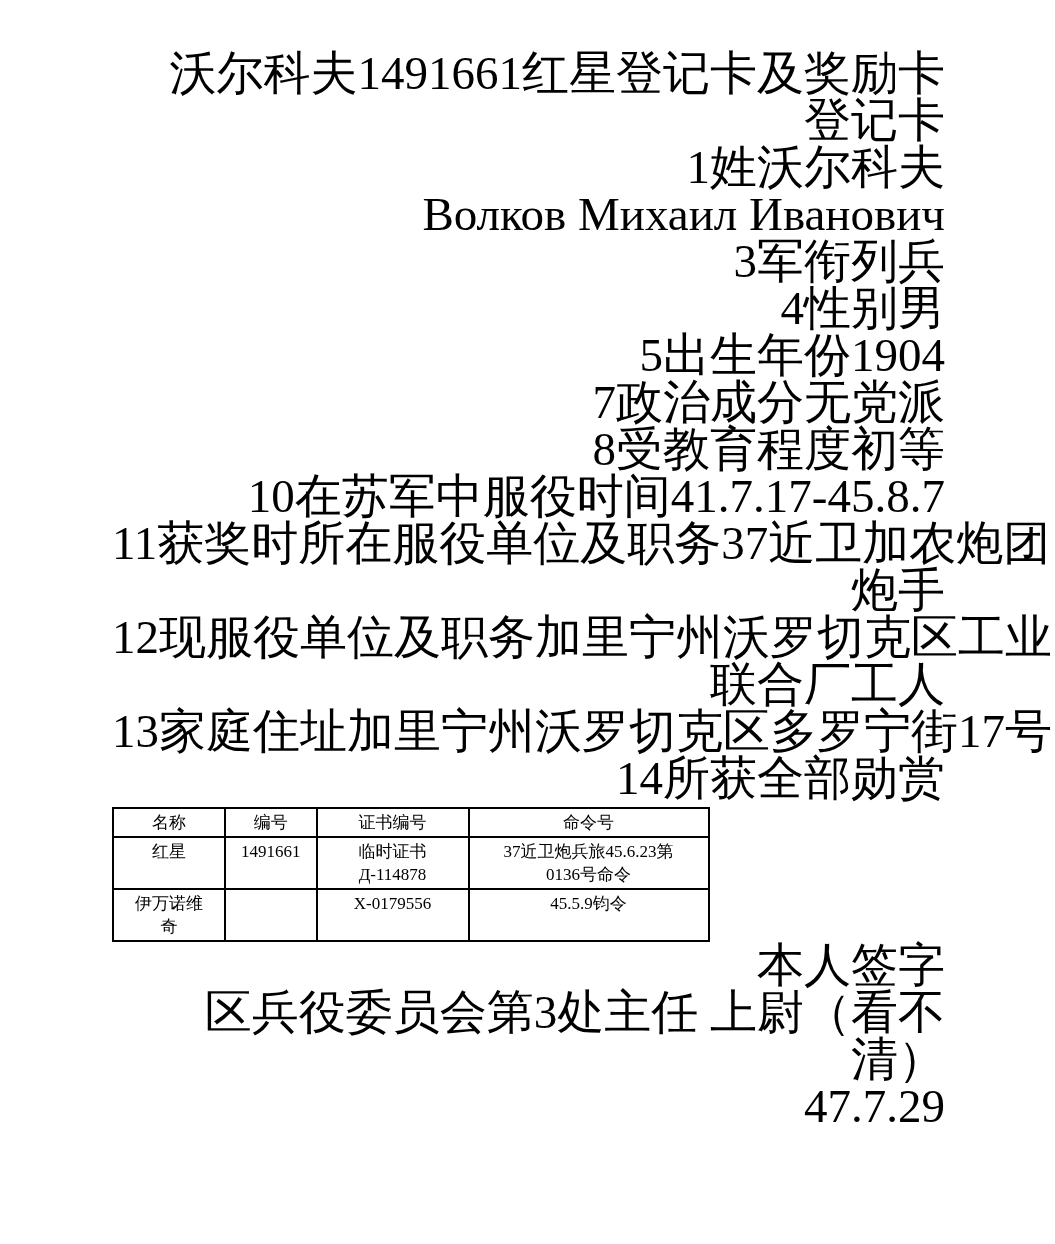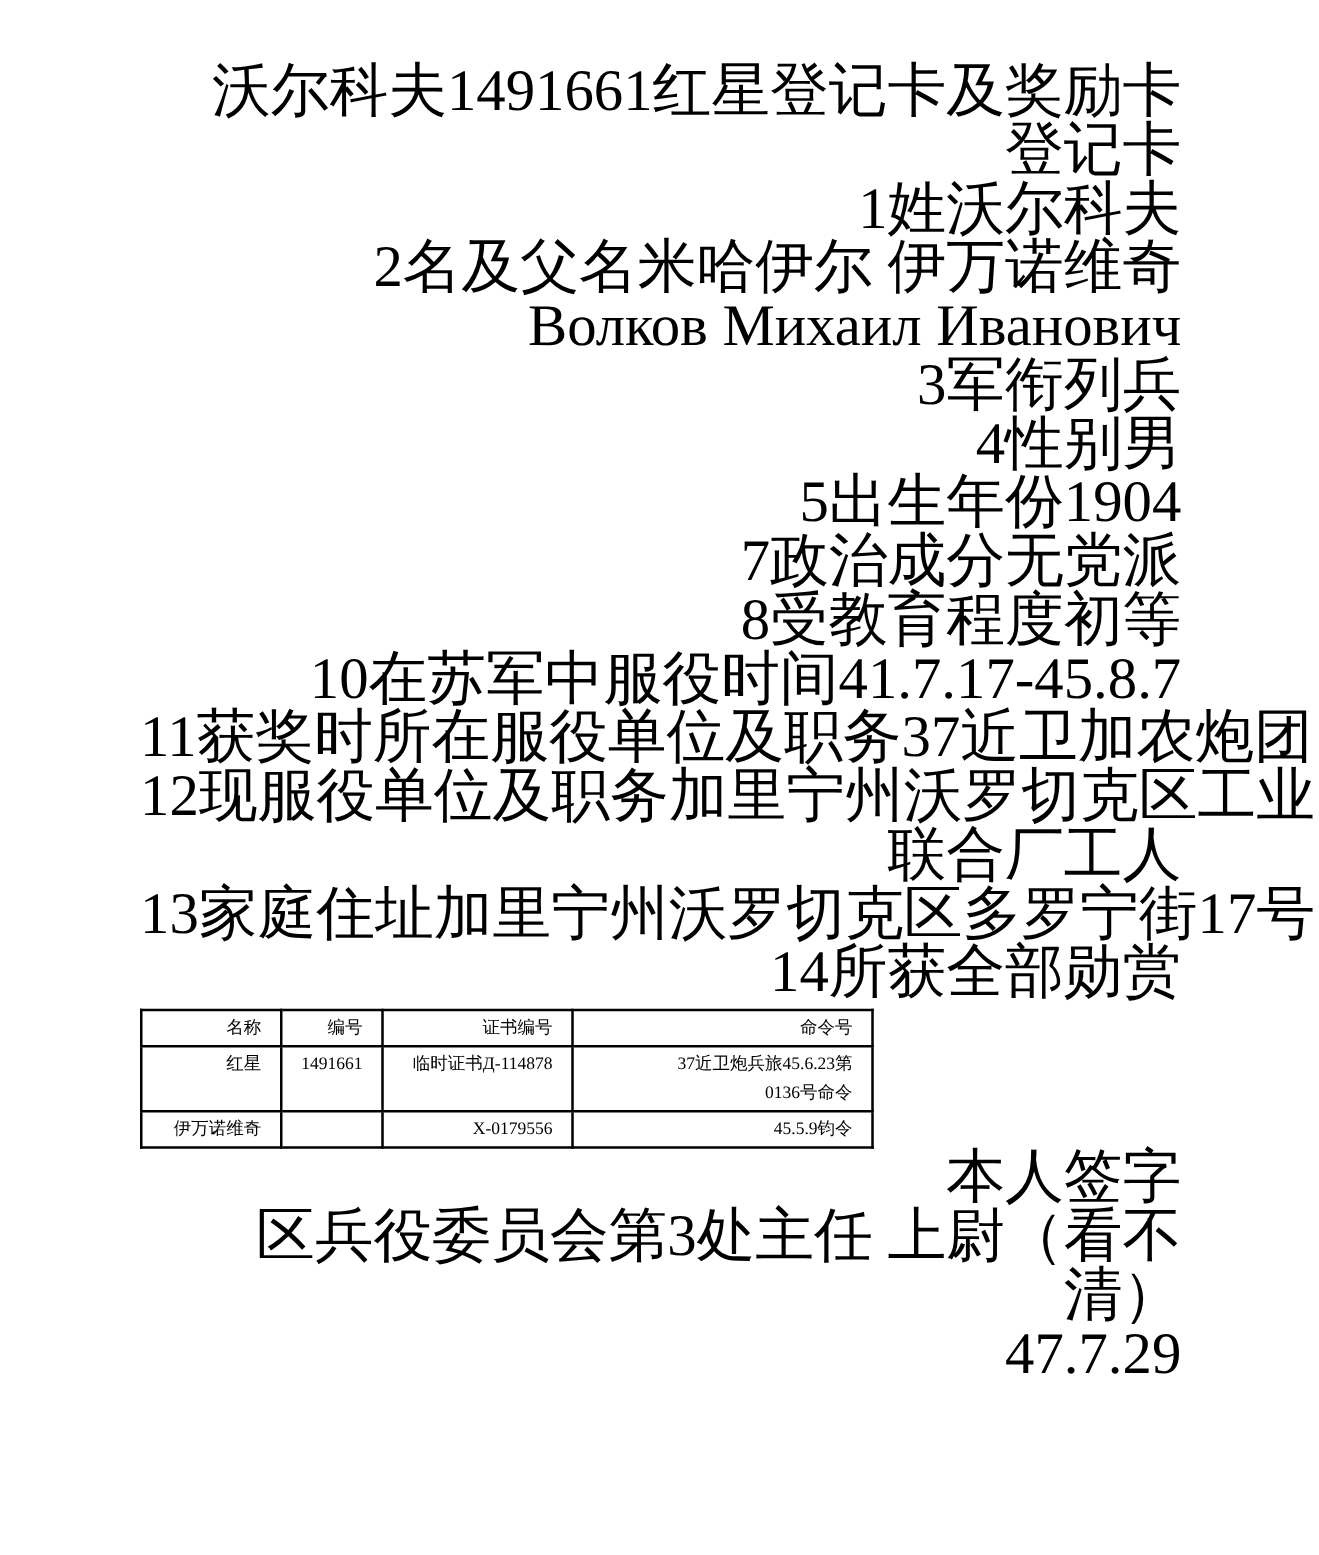--- a/index.html
+++ b/index.html
@@ -26,23 +26,23 @@
     text-align: right;
   }
   .awards-table {
     border-collapse: collapse;
     table-layout: fixed;
     margin-top: 5px;
     margin-left: 0;
   }
   .awards-table td, .awards-table th {
     border: 2px solid #000000;
-    font-size: 14px;
+    font-size: 17px;
     font-weight: normal;
-    text-align: right;
+    text-align: center;
     vertical-align: top;
     padding: 2px 15px;
     line-height: 23px;
     white-space: pre-line;
     overflow: hidden;
   }
   .col-name    { width: 112px; }
   .col-number  { width: 72px;  }
   .col-cert    { width: 152px; }
   .col-order   { width: 240px; }
@@ -51,29 +51,29 @@
   }
 </style>
 </head>
 <body>
 
 <div class="doc">
 
   <p class="line">沃尔科夫1491661红星登记卡及奖励卡</p>
   <p class="line">登记卡</p>
   <p class="line">1姓沃尔科夫</p>
-  <p class="line">2名及父名米哈伊尔 伊万诺维奇</p>
   <p class="line">Волков Михаил Иванович</p>
   <p class="line">3军衔列兵</p>
   <p class="line">4性别男</p>
   <p class="line">5出生年份1904</p>
   <p class="line">7政治成分无党派</p>
   <p class="line">8受教育程度初等</p>
   <p class="line">10在苏军中服役时间41.7.17-45.8.7</p>
   <p class="line">11获奖时所在服役单位及职务37近卫加农炮团</p>
+  <p class="line">炮手</p>
   <p class="line">12现服役单位及职务加里宁州沃罗切克区工业</p>
   <p class="line">联合厂工人</p>
   <p class="line">13家庭住址加里宁州沃罗切克区多罗宁街17号</p>
   <p class="line">14所获全部勋赏</p>
 
   <table class="awards-table">
     <colgroup>
       <col class="col-name">
       <col class="col-number">
       <col class="col-cert">

